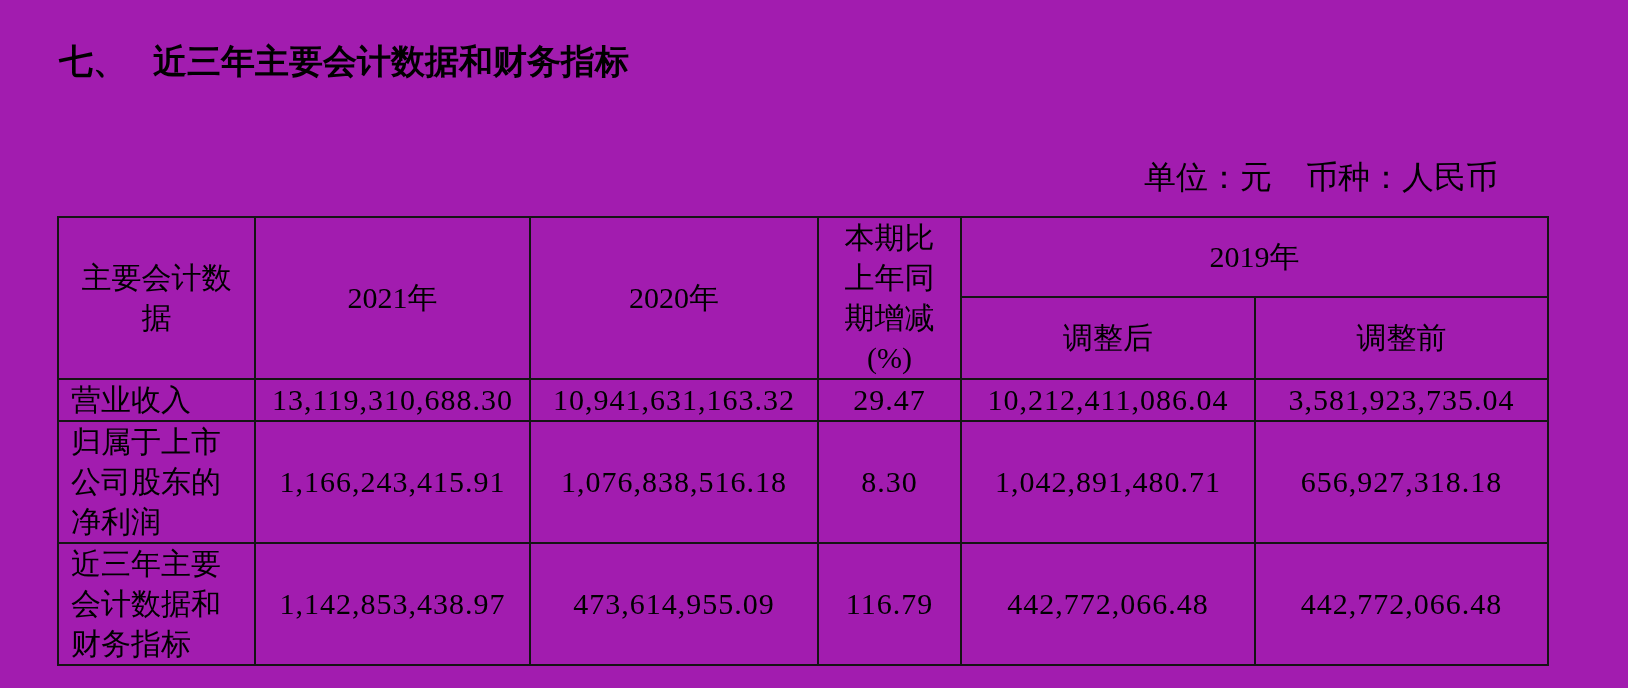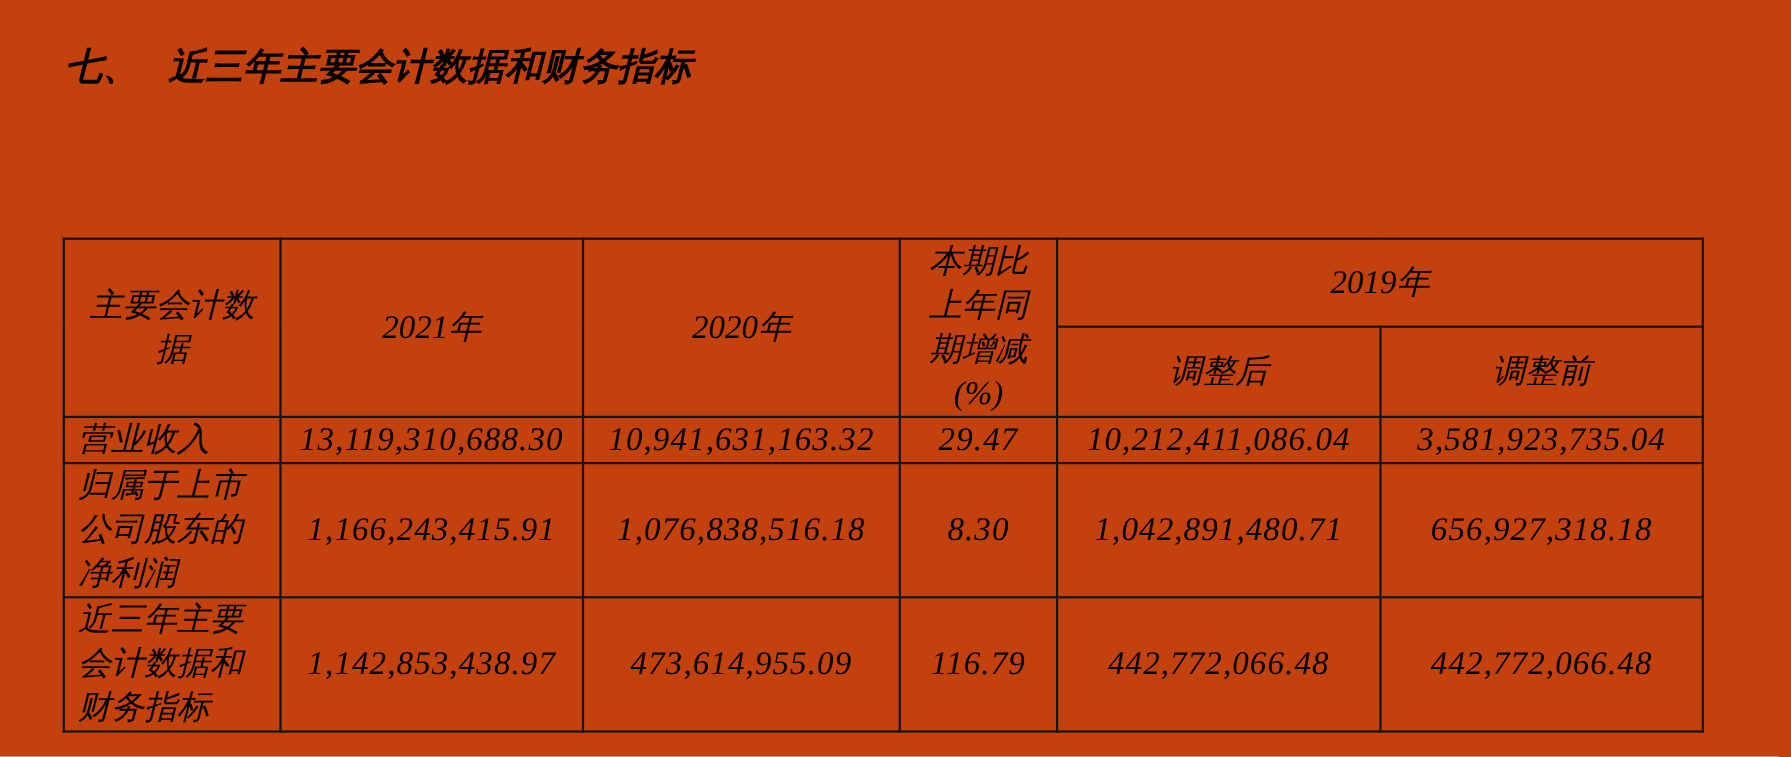--- a/index.html
+++ b/index.html
@@ -1,24 +1,23 @@
 <!DOCTYPE html>
 <html><head>
 <meta charset="utf-8">
 <style>
   html, body { margin: 0; padding: 0; background: #ffffff; }
   .page {
     position: relative;
     width: 1628px;
     height: 688px;
-    background: #c2410c;
+    background: #a21caf;
     color: #000000;
     font-family: "Liberation Serif", "DejaVu Serif", serif;
     overflow: hidden;
-    font-style: italic;
   }
   .title-line {
     position: absolute;
     left: 59px;
     top: 40px;
     font-size: 34px;
     line-height: 44px;
     font-weight: bold;
     white-space: nowrap;
   }
@@ -76,20 +75,23 @@
 </head>
 <body>
 
 <div class="page">
 
   <div class="title-line">
     <span class="sec-num">七、</span><span>近三年主要会计数据和财务指标</span>
   </div>
 
 
+  <div class="unit-line">
+    <span class="unit-left">单位：元</span><span>币种：人民币</span>
+  </div>
 
   <table class="acct">
     <colgroup>
       <col style="width:197px">
       <col style="width:275px">
       <col style="width:288px">
       <col style="width:143px">
       <col style="width:294px">
       <col style="width:293px">
     </colgroup>

